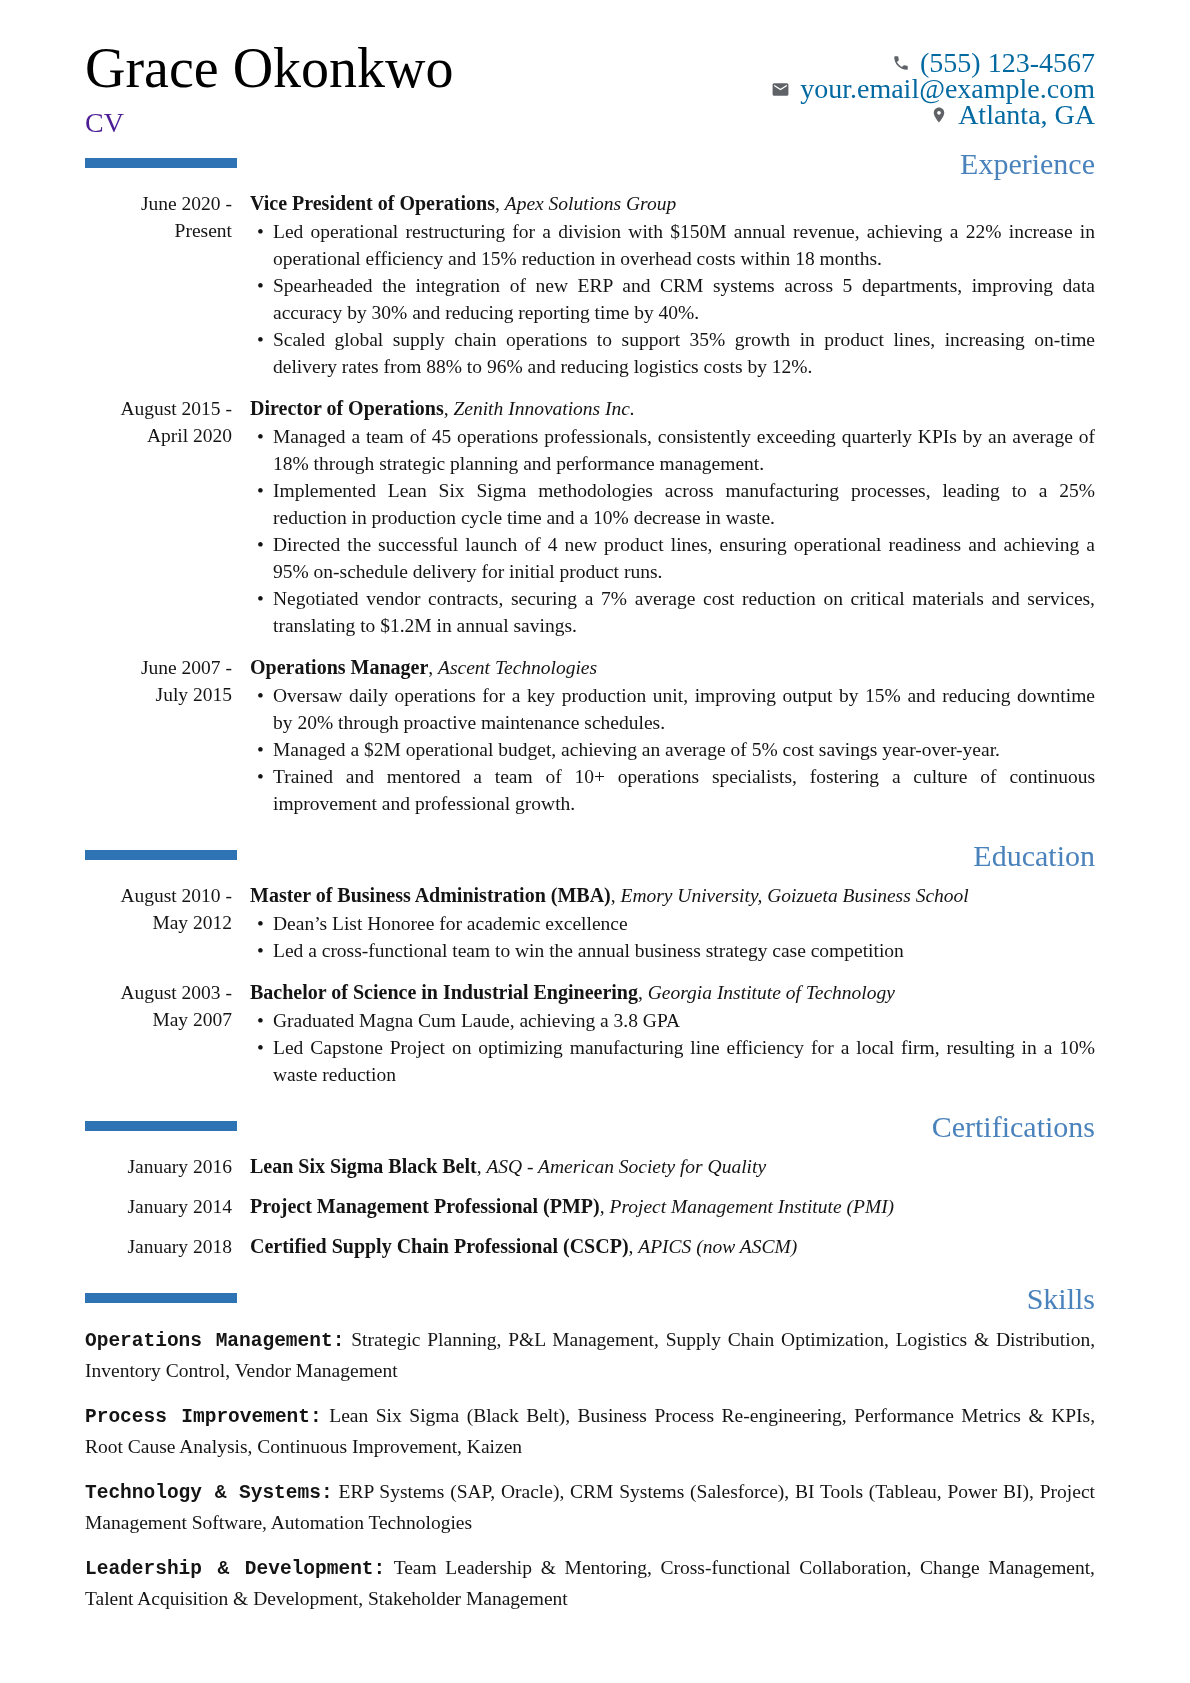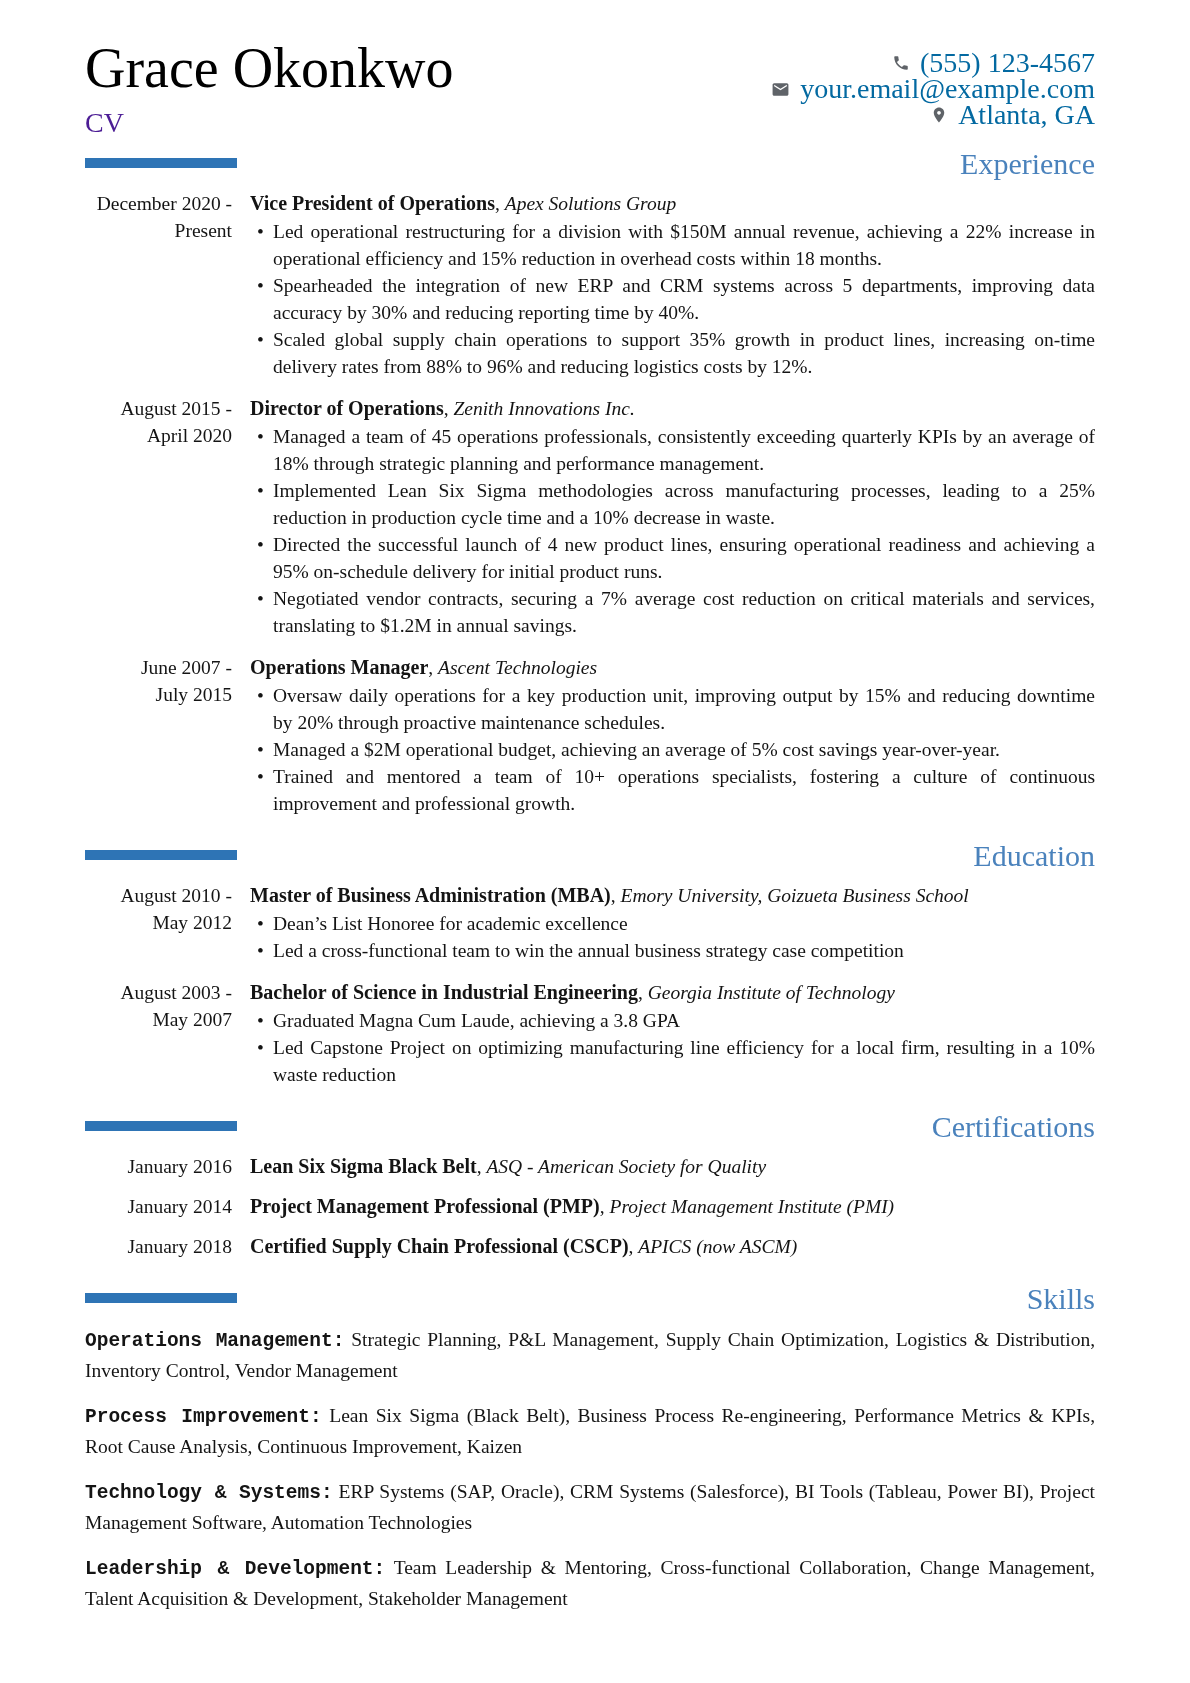--- a/index.html
+++ b/index.html
@@ -79,21 +79,21 @@
     </div>
   </div>
 
   <div class="section-header first">
     <div class="section-bar"></div>
     <div class="section-title">Experience</div>
   </div>
 
   <div class="entry">
     <div class="entry-dates">
-      <div>December 2020 -</div>
+      <div>June 2020 -</div>
       <div>Present</div>
     </div>
     <div class="entry-main">
       <div class="entry-title-line"><span class="entry-title">Vice President of Operations</span><span>, </span><span class="entry-org">Apex Solutions Group</span></div>
       <ul class="bullets">
         <li>Led operational restructuring for a division with $150M annual revenue, achieving a 22% increase in operational efficiency and 15% reduction in overhead costs within 18 months.</li>
         <li>Spearheaded the integration of new ERP and CRM systems across 5 departments, improving data accuracy by 30% and reducing reporting time by 40%.</li>
         <li>Scaled global supply chain operations to support 35% growth in product lines, increasing on-time delivery rates from 88% to 96% and reducing logistics costs by 12%.</li>
       </ul>
     </div>

